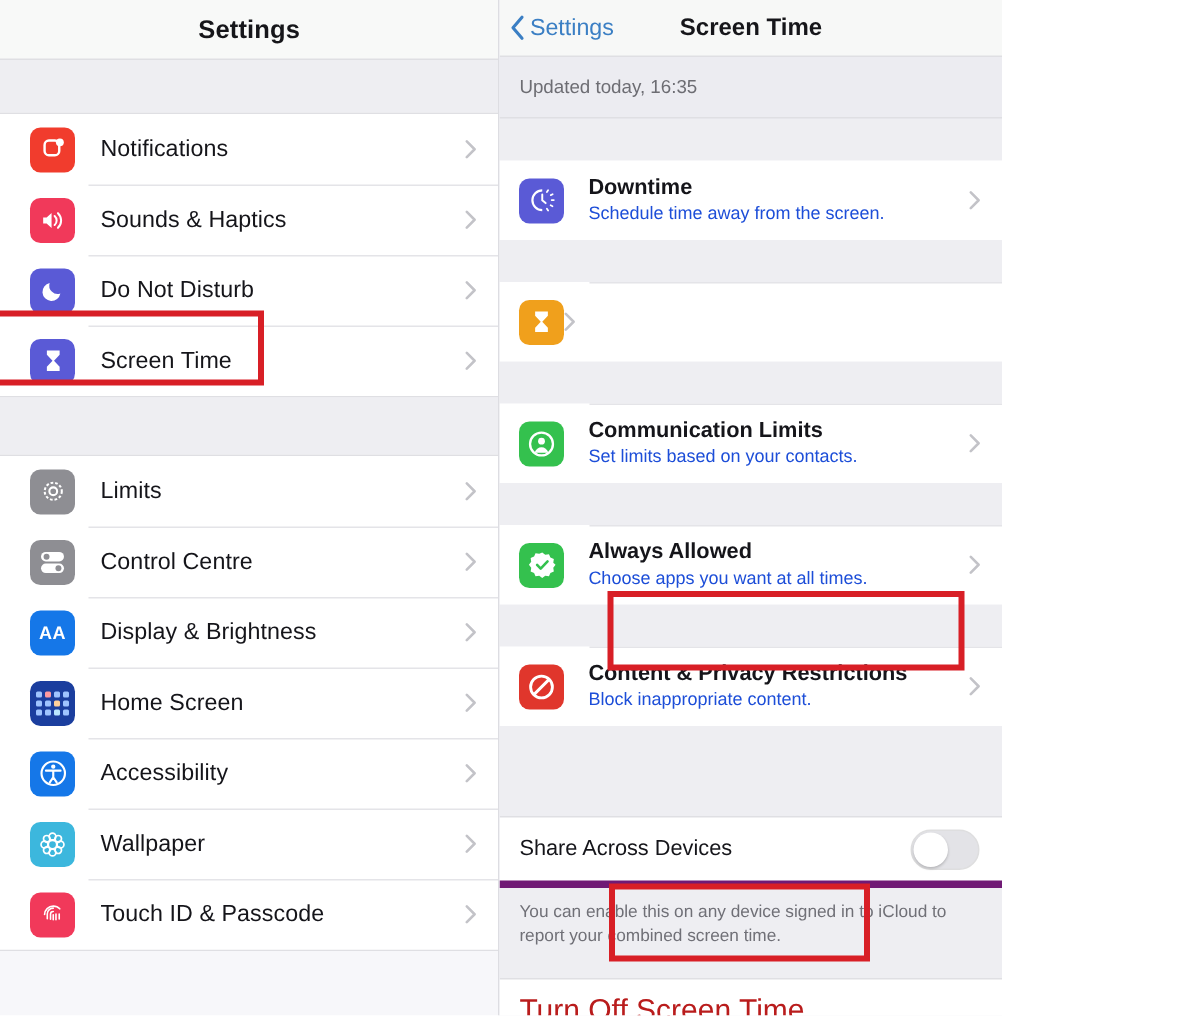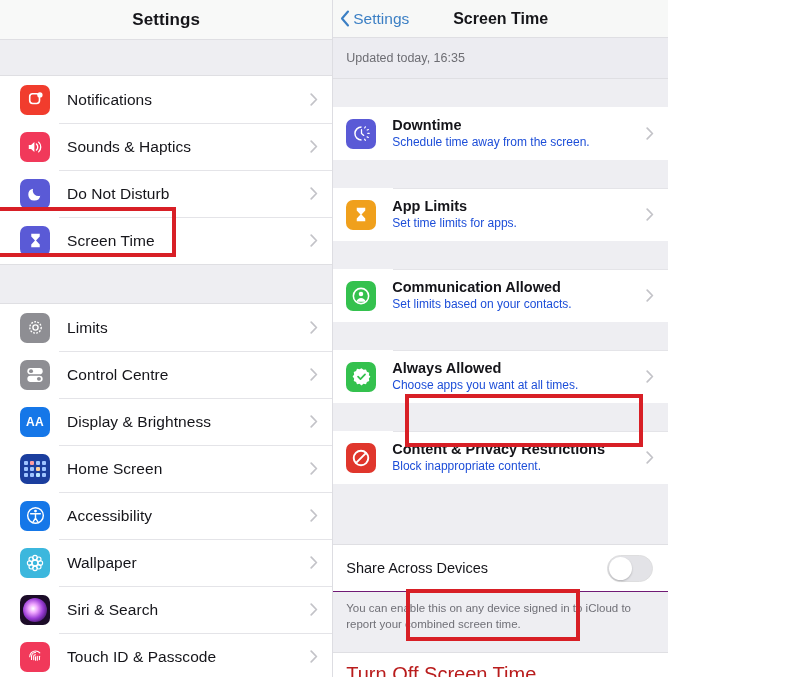--- a/index.html
+++ b/index.html
@@ -139,21 +139,21 @@
   }
   .link-blue { font-size: 14.5px; color: #3b7fc4; }
   .link-red { font-size: 20px; color: #b91c1c; }
 
   .toggle-row {
     height: 48px;
     background: #ffffff;
     display: flex; align-items: center;
     padding-left: 13px;
     border-top: 1px solid #dfdfe3;
-    border-bottom: 1px solid #701a75;
+    border-bottom: 5px solid #701a75;
     gap: 16px;
   }
   .toggle-label { font-size: 14.5px; color: #15151a; flex: 1; font-weight: 500; }
   .switch {
     width: 46px; height: 27px; border-radius: 14px;
     background: #e3e3e7;
     margin-right: 15px;
     position: relative;
     flex: 0 0 46px;
     border: 1px solid #dededf;
@@ -404,31 +404,20 @@
             </svg>
         </div>
         <div class="row-label">Wallpaper</div>
         <div class="chev">
             <svg width="8" height="13" viewBox="0 0 8 13">
               <path d="M1.2 1.2 L6.4 6.5 L1.2 11.8" fill="none" stroke="#c3c3c8" stroke-width="1.7" stroke-linecap="round" stroke-linejoin="round"></path>
             </svg>
           </div>
       </div>
 
-      <div class="row">
-        <div class="icon-sq ic-siri">
-          <span class="siri-orb"></span>
-        </div>
-        <div class="row-label">Siri &amp; Search</div>
-        <div class="chev">
-            <svg width="8" height="13" viewBox="0 0 8 13">
-              <path d="M1.2 1.2 L6.4 6.5 L1.2 11.8" fill="none" stroke="#c3c3c8" stroke-width="1.7" stroke-linecap="round" stroke-linejoin="round"></path>
-            </svg>
-          </div>
-      </div>
 
       <div class="row">
         <div class="icon-sq ic-touchid">
           <svg width="19" height="19" viewBox="0 0 22 22">
               <g fill="none" stroke="#fff" stroke-width="1.25" stroke-linecap="round">
                 <path d="M11 6.3c-2.6 0-4.6 2-4.6 4.5v3.6"></path>
                 <path d="M11 8.9c-1.2 0-2.1.9-2.1 2v3.9"></path>
                 <path d="M11 11.4v3.8"></path>
                 <path d="M13.1 10.9v4.3"></path>
                 <path d="M15.6 10.8v3.8"></path>
@@ -493,41 +482,37 @@
             </svg>
           </div>
       </div>
 
       <div class="rrow">
         <div class="icon-sq ic-applimits">
           <svg width="14" height="17" viewBox="0 0 16 20">
               <path d="M3 2 h10 v3.2 L8.6 10 13 14.8 V18 H3 v-3.2 L7.4 10 3 5.2 Z" fill="#fff"></path>
             </svg>
         </div>
-        <div class="rrow-texts">
-          <div class="rrow-title">App Limits</div>
-          <div class="rrow-sub">Set time limits for apps.</div>
-        </div>
         <div class="chev">
             <svg width="8" height="13" viewBox="0 0 8 13">
               <path d="M1.2 1.2 L6.4 6.5 L1.2 11.8" fill="none" stroke="#c3c3c8" stroke-width="1.7" stroke-linecap="round" stroke-linejoin="round"></path>
             </svg>
           </div>
       </div>
 
       <div class="rrow">
         <div class="icon-sq ic-comm">
           <svg width="20" height="20" viewBox="0 0 22 22">
               <circle cx="11" cy="11" r="8.4" fill="none" stroke="#fff" stroke-width="1.7"></circle>
               <circle cx="11" cy="8.9" r="2.5" fill="#fff"></circle>
               <path d="M5.9 17.4c.9-2.7 2.8-4.1 5.1-4.1s4.2 1.4 5.1 4.1" fill="#fff"></path>
             </svg>
         </div>
         <div class="rrow-texts">
-          <div class="rrow-title">Communication Allowed</div>
+          <div class="rrow-title">Communication Limits</div>
           <div class="rrow-sub">Set limits based on your contacts.</div>
         </div>
         <div class="chev">
             <svg width="8" height="13" viewBox="0 0 8 13">
               <path d="M1.2 1.2 L6.4 6.5 L1.2 11.8" fill="none" stroke="#c3c3c8" stroke-width="1.7" stroke-linecap="round" stroke-linejoin="round"></path>
             </svg>
           </div>
       </div>
 
       <div class="rrow">

